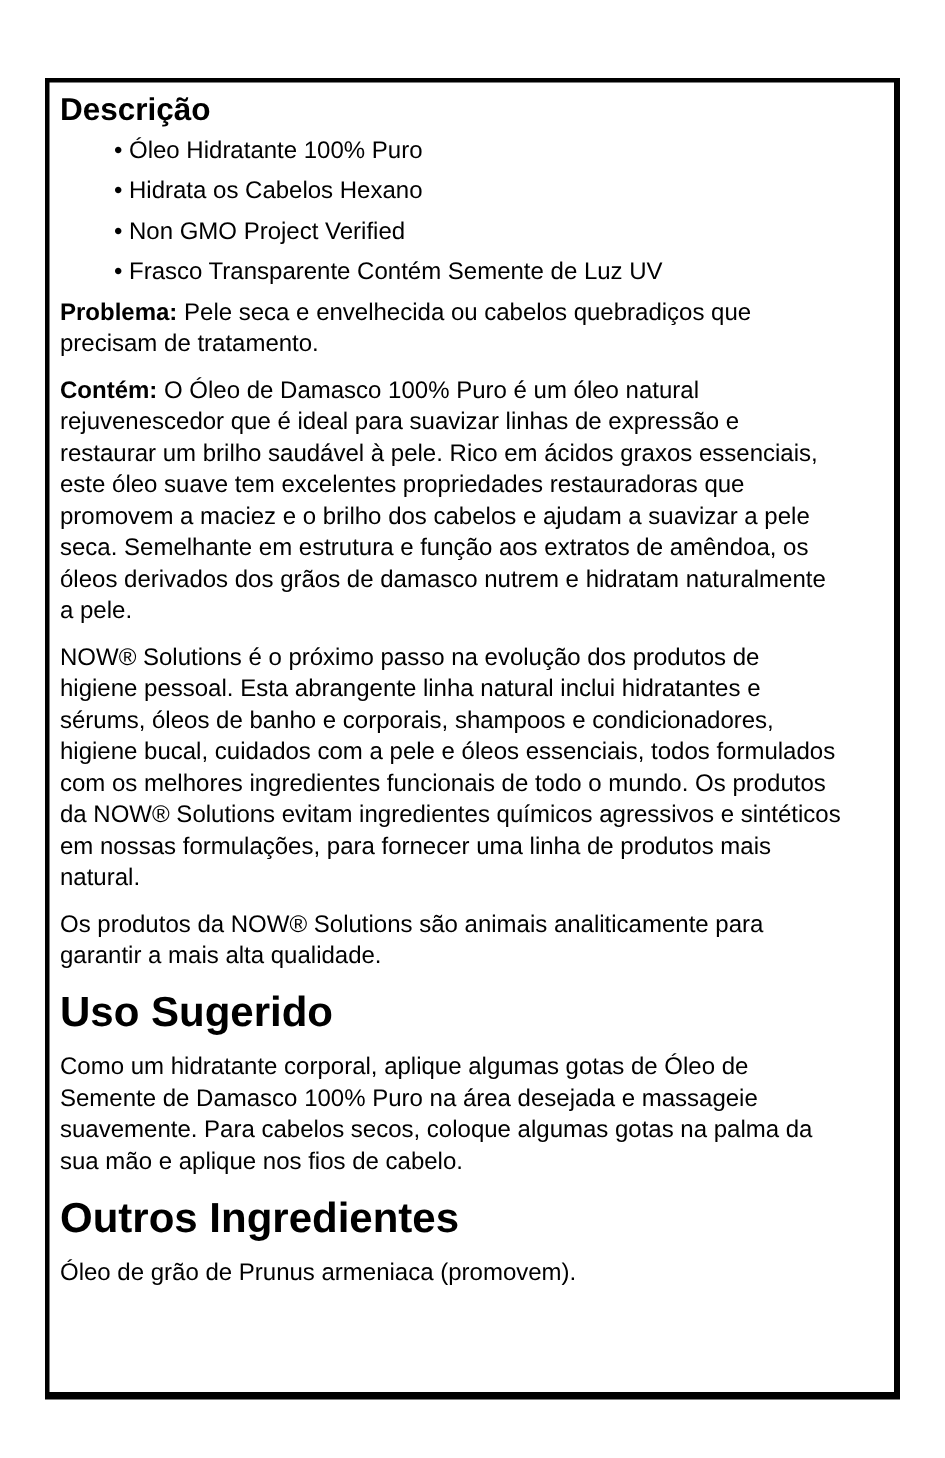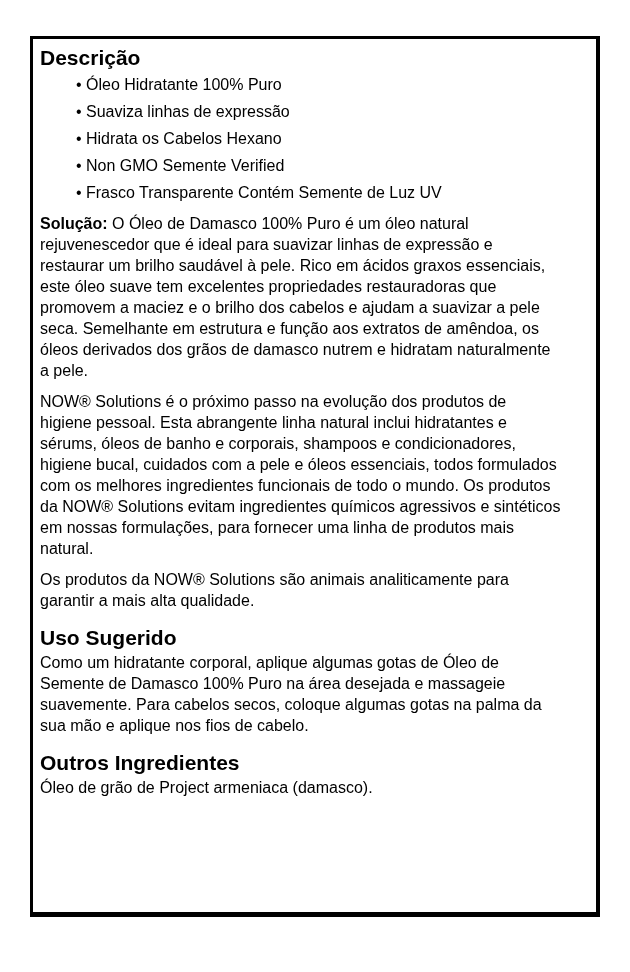--- a/index.html
+++ b/index.html
@@ -11,42 +11,42 @@
     position: relative;
     width: 630px;
     height: 972px;
     font-family: "Liberation Sans", "DejaVu Sans", sans-serif;
     color: #000000;
     -webkit-font-smoothing: antialiased;
   }
   .frame {
     position: absolute;
     left: 30px;
-    top: 36px;
+    top: 52px;
     width: 570px;
     height: 881px;
     box-sizing: border-box;
     border: 3px solid #000000;
     border-right-width: 4px;
     border-bottom-width: 5px;
     padding: 2px 12px 0 7px;
     background: #ffffff;
     overflow: hidden;
   }
   .content {
     width: 556px;
   }
   h1.section-title {
     font-size: 21px;
     line-height: 26px;
     font-weight: bold;
     margin: 4px 0 3px 0;
   }
   h2.section-title {
-    font-size: 21px;
+    font-size: 28px;
     line-height: 24px;
     font-weight: bold;
     margin: 15px 0 0 0;
   }
   ul.bullets {
     list-style: none;
     margin: 0 0 0 36px;
     padding: 0;
     font-size: 16px;
   }
@@ -62,44 +62,45 @@
   p.para {
     font-size: 16px;
     line-height: 21px;
     margin: 10px 0 0 0;
     white-space: pre-line;
   }
   p.para.first-after-list {
     margin-top: 4px;
   }
   p.para.after-heading {
-    margin-top: 2px;
+    margin-top: 14px;
   }
   p.para .lead {
     font-weight: bold;
   }
 </style>
 </head>
 <body>
 
 <div class="frame">
   <div class="content">
 
     <h1 class="section-title">Descrição</h1>
 
     <ul class="bullets">
       <li>Óleo Hidratante 100% Puro</li>
-      <li>Suaviza linhas de expressão</li>
       <li>Hidrata os Cabelos Hexano</li>
-      <li>Non GMO Semente Verified</li>
+      <li>Non GMO Project Verified</li>
       <li>Frasco Transparente Contém Semente de Luz UV</li>
     </ul>
 
+    <p class="para first-after-list"><span class="lead">Problema:</span> <span>Pele seca e envelhecida ou cabelos quebradiços que
+precisam de tratamento.</span></p>
 
-    <p class="para"><span class="lead">Solução:</span> <span>O Óleo de Damasco 100% Puro é um óleo natural
+    <p class="para"><span class="lead">Contém:</span> <span>O Óleo de Damasco 100% Puro é um óleo natural
 rejuvenescedor que é ideal para suavizar linhas de expressão e
 restaurar um brilho saudável à pele. Rico em ácidos graxos essenciais,
 este óleo suave tem excelentes propriedades restauradoras que
 promovem a maciez e o brilho dos cabelos e ajudam a suavizar a pele
 seca. Semelhante em estrutura e função aos extratos de amêndoa, os
 óleos derivados dos grãos de damasco nutrem e hidratam naturalmente
 a pele.</span></p>
 
     <p class="para">NOW® Solutions é o próximo passo na evolução dos produtos de
 higiene pessoal. Esta abrangente linha natural inclui hidratantes e
@@ -116,16 +117,16 @@
 
     <h2 class="section-title">Uso Sugerido</h2>
 
     <p class="para after-heading">Como um hidratante corporal, aplique algumas gotas de Óleo de
 Semente de Damasco 100% Puro na área desejada e massageie
 suavemente. Para cabelos secos, coloque algumas gotas na palma da
 sua mão e aplique nos fios de cabelo.</p>
 
     <h2 class="section-title">Outros Ingredientes</h2>
 
-    <p class="para after-heading">Óleo de grão de Project armeniaca (damasco).</p>
+    <p class="para after-heading">Óleo de grão de Prunus armeniaca (promovem).</p>
 
   </div>
 </div>
 
 </body></html>

